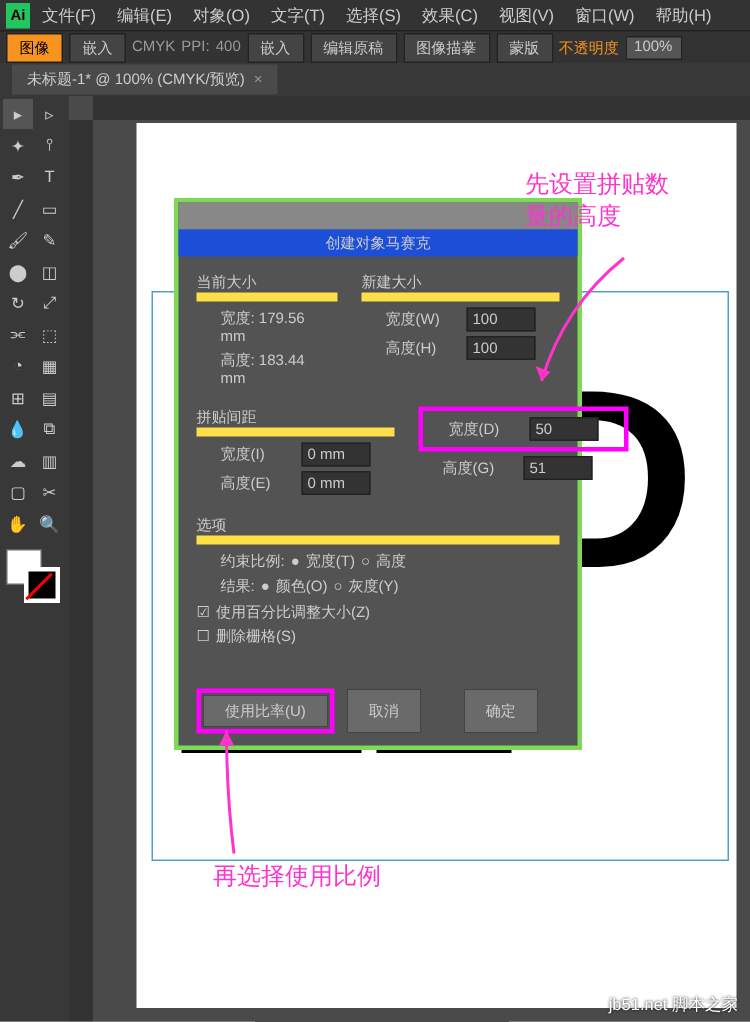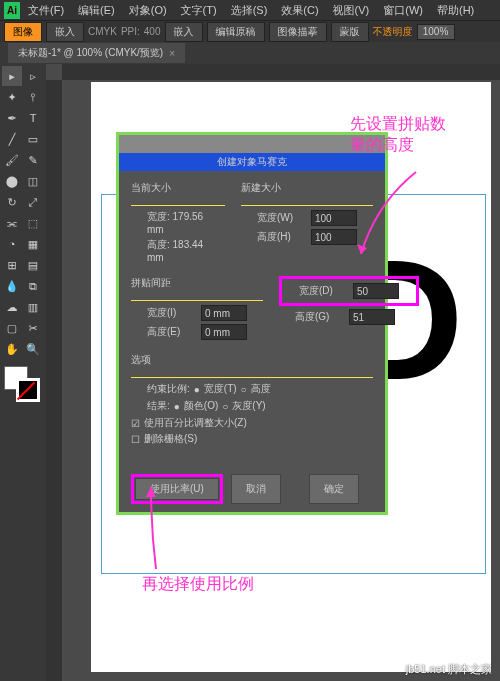--- a/index.html
+++ b/index.html
@@ -27,21 +27,21 @@
 .ruler-h{position:absolute;top:0;left:16px;right:0;height:16px;background:#333}
 .ruler-v{position:absolute;top:16px;left:0;bottom:0;width:16px;background:#333}
 .artboard{position:absolute;top:18px;left:45px;width:400px;height:590px;background:#fff}
 .big-text{position:absolute;font-size:170px;font-weight:900;color:#000}
 .sel-box{position:absolute;border:1px solid #4f9fcf;top:130px;left:55px;width:385px;height:380px}
 .dialog{position:absolute;top:68px;left:70px;width:272px;background:#535353;border:3px solid #7ed957;z-index:10}
 .dialog-title{background:#888;height:18px;color:#333;text-align:center;font-size:11px;line-height:18px}
 .dialog-titletext{background:#1d4ed8;color:#ccc;text-align:center;padding:2px;font-size:10px}
 .dialog-body{padding:10px 12px}
 .section{margin-bottom:10px}
-.sec-label{color:#ccc;font-size:10px;margin-bottom:4px;border-bottom:1px solid #fde047;padding-bottom:10px}
+.sec-label{color:#ccc;font-size:10px;margin-bottom:4px;border-bottom:6px solid #fde047;padding-bottom:0}
 .row{display:flex;align-items:center;gap:4px;margin:3px 16px;font-size:10px}
 .field-label{color:#ccc;width:50px}
 .field-input{background:#333;border:1px solid #222;color:#ccc;width:46px;height:16px;padding:0 3px;font-size:10px}
 .two-col{display:flex;gap:16px}
 .col{flex:1}
 .highlight-magenta{border:3px solid #ff00ff;padding:1px}
 .btn-row{display:flex;gap:8px;padding:8px 12px;justify-content:flex-start}
 .dlg-btn{background:#6a6a6a;border:1px solid #444;color:#ccc;padding:3px 14px;font-size:10px;cursor:pointer}
 .check{display:flex;align-items:center;gap:4px;font-size:10px;margin:2px 0}
 .radio{display:flex;align-items:center;gap:4px;font-size:10px}

